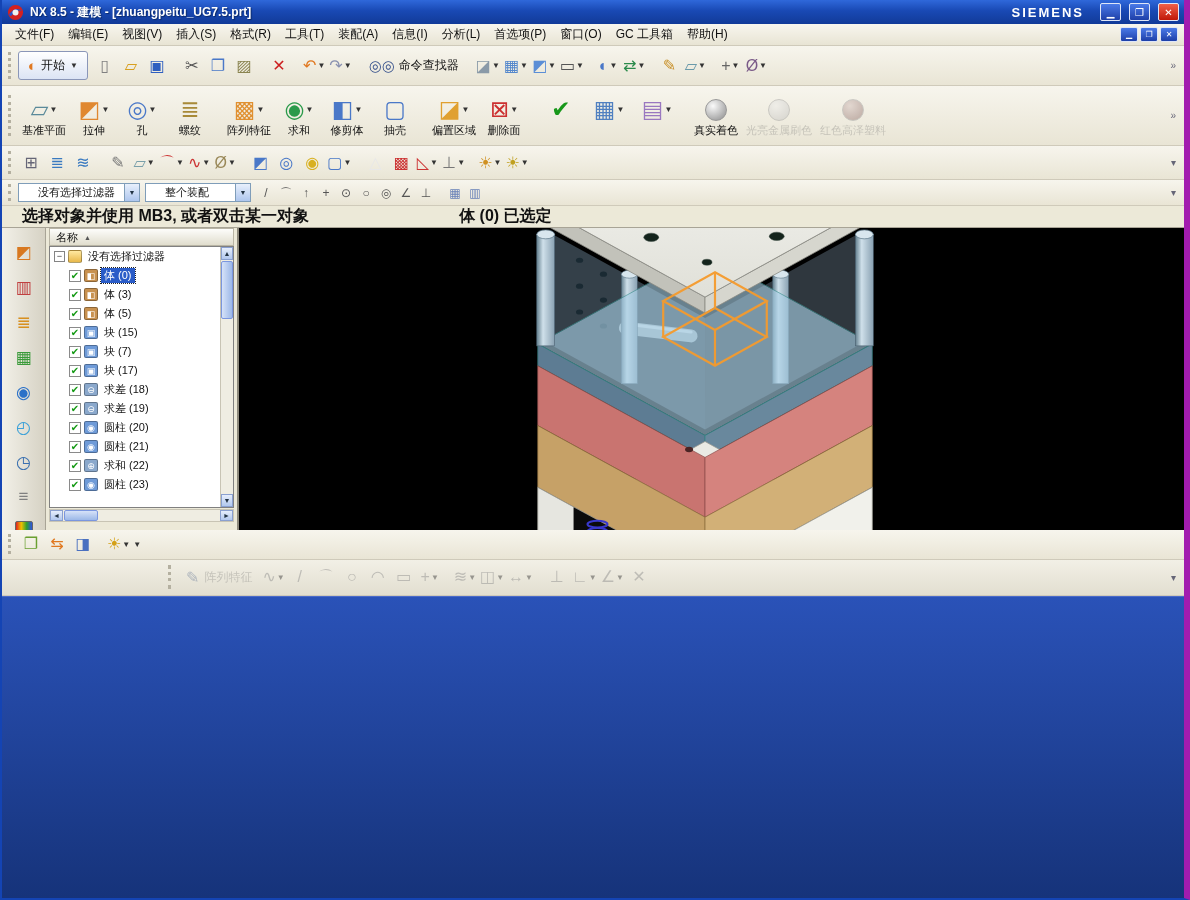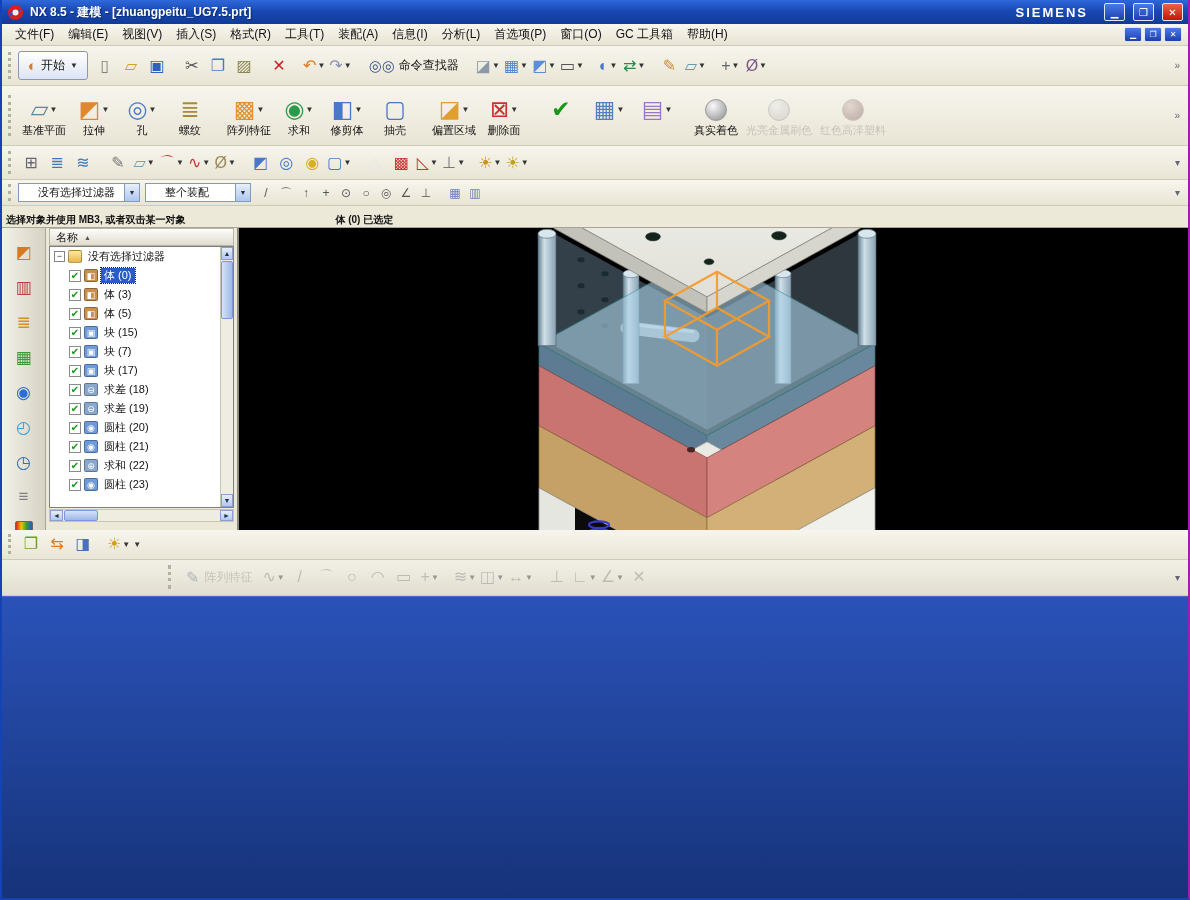--- a/index.html
+++ b/index.html
@@ -1,18 +1,18 @@
 <!DOCTYPE html>
 <html><head>
 <meta charset="utf-8">
 <style>
 *{margin:0;padding:0;box-sizing:border-box}
 html,body{width:1190px;height:900px;overflow:hidden}
 body{font-family:"Liberation Sans","DejaVu Sans",sans-serif;font-size:12px;color:#111}
-#app{width:1190px;height:900px;display:flex;flex-direction:column;background:#ece9d8;border-left:2px solid #1444b4;border-right:2px solid #a21caf;border-bottom:2px solid #1444b4}
+#app{width:1190px;height:900px;display:flex;flex-direction:column;background:#ece9d8;border-left:2px solid #1444b4;border-right:6px solid #a21caf;border-bottom:2px solid #1444b4}
 
 .titlebar{height:24px;flex:0 0 auto;background:linear-gradient(180deg,#2f68da 0%,#1949b4 45%,#113a98 100%);display:flex;align-items:center;padding:0 5px;gap:6px}
 .nxlogo{width:17px;height:17px;flex:0 0 auto}
 .wtitle{color:#fff;font-weight:bold;font-size:12px;text-shadow:1px 1px 1px #0a2a6a;white-space:nowrap}
 .brand{margin-left:auto;color:#fff;font-weight:bold;letter-spacing:2px;font-size:13px;margin-right:8px}
 .wbtn{width:21px;height:18px;border-radius:2px;border:1px solid #dfe6f7;display:flex;align-items:center;justify-content:center;color:#fff;font-size:10px;font-weight:bold;background:linear-gradient(#4a7ae8,#1e3fa8);margin-left:2px}
 .wbtn.close{background:linear-gradient(#f06048,#c01808)}
 
 .menubar{height:22px;flex:0 0 auto;background:linear-gradient(#f8f6ee,#e8e4d4);display:flex;align-items:center;padding:0 6px;border-bottom:1px solid #cfcaba}
 .menu-item{padding:2px 7px;font-size:12px;white-space:nowrap;cursor:default}
@@ -34,21 +34,21 @@
 .sphere{width:22px;height:22px;border-radius:50%;border:1px solid #999}
 .bigbtn{display:flex;flex-direction:column;align-items:center;min-width:48px;max-width:76px;padding:3px 4px 2px 4px;gap:1px;cursor:default}
 .bigbtn .icorow{display:flex;align-items:center;height:26px}
 .bigbtn .ico{font-size:23px;line-height:1}
 .bigbtn .lbl{font-size:11px;line-height:12px;text-align:center;white-space:normal}
 .bigbtn.dis .lbl{color:#9a968a}
 .combo{height:19px;background:#fff;border:1px solid #7f9db9;display:flex;align-items:center;font-size:11px;padding-left:19px;margin-right:5px;white-space:nowrap}
 .combo .cdd{margin-left:auto;width:15px;height:100%;background:linear-gradient(#e8f0fc,#aec6ee);border-left:1px solid #7f9db9;display:flex;align-items:center;justify-content:center;font-size:7px;color:#234}
 .tail{margin-left:auto;color:#667;font-size:10px;padding:0 4px}
 
-.promptbar{height:22px;flex:0 0 auto;background:#ece9d8;border-bottom:1px solid #a8a496;display:flex;align-items:flex-end;padding:0 4px;font-weight:bold;font-size:10px}
+.promptbar{height:22px;flex:0 0 auto;background:#ece9d8;border-bottom:1px solid #a8a496;display:flex;align-items:flex-end;padding:0 20px;font-weight:bold;font-size:16px}
 .promptbar .status{margin-left:150px}
 
 #main{flex:1;display:flex;min-height:0}
 .resbar{width:44px;flex:0 0 auto;background:linear-gradient(90deg,#f2f0e8,#d6d2c4);border-right:1px solid #a8a496;display:flex;flex-direction:column;align-items:center;padding-top:14px;gap:14px}
 .ri{width:28px;height:26px;display:flex;align-items:center;justify-content:center;font-size:17px;cursor:default}
 .rainbow{width:18px;height:14px;background:linear-gradient(90deg,#e02020,#f0c000,#30a030,#3050e0);border:1px solid #666;border-radius:2px}
 .navpanel{width:193px;flex:0 0 auto;display:flex;flex-direction:column;background:#ece9d8;border-right:2px solid #8d897c}
 .navhdr{height:24px;display:flex;align-items:center;gap:5px;padding:0 6px;font-size:12px}
 .navhdr .hico{width:14px;height:14px;background:linear-gradient(#f8d080,#d89030);border:1px solid #a06820;border-radius:2px}
 .colhdr{height:18px;background:linear-gradient(#fdfdfb,#e0ddcd);border:1px solid #b8b4a4;margin:0 3px;display:flex;align-items:center;padding:0 6px;font-size:11px}

